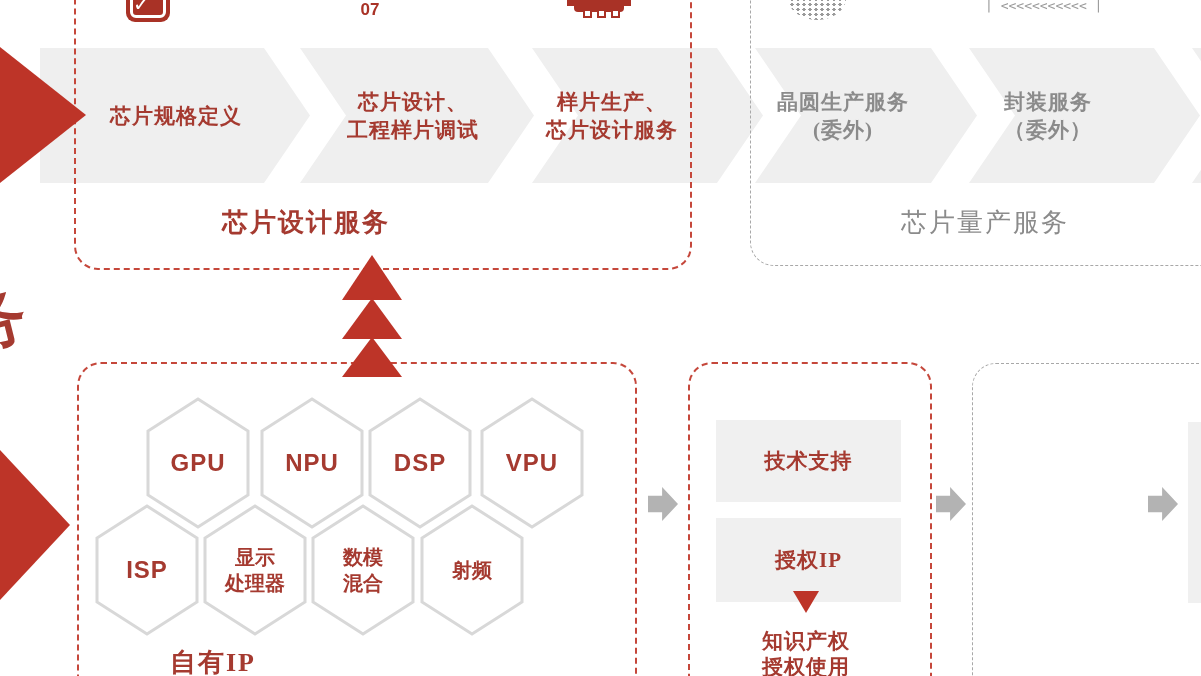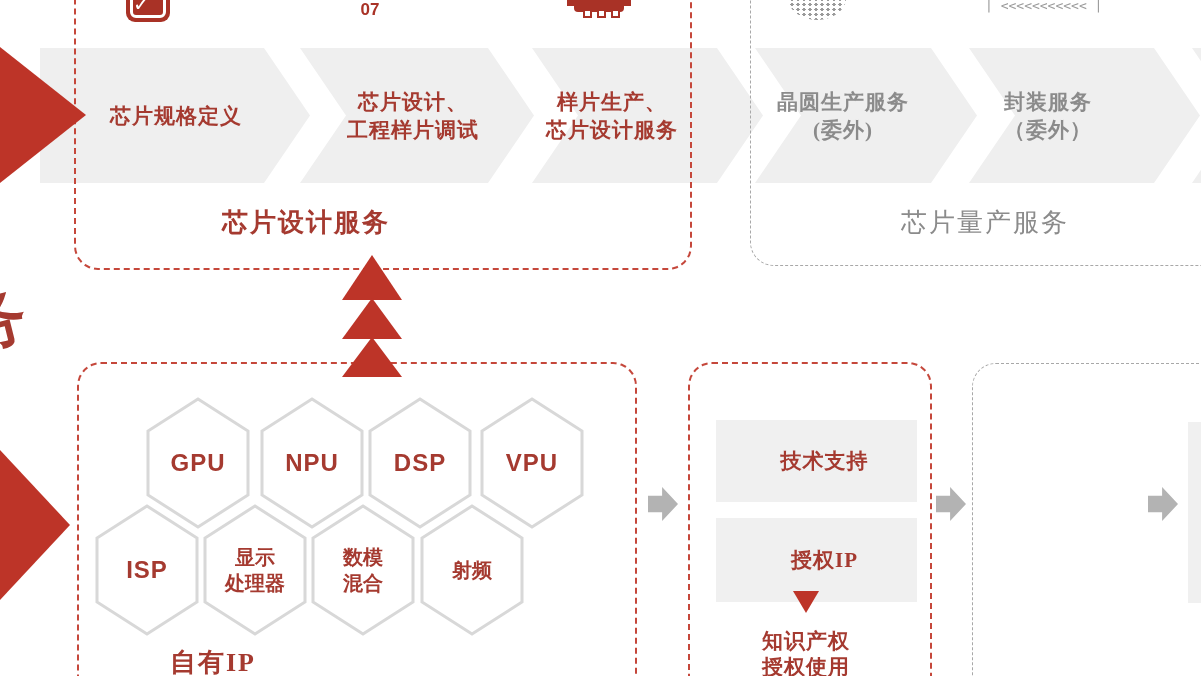--- a/index.html
+++ b/index.html
@@ -32,21 +32,21 @@
   
   .hex{position:absolute;width:108px;height:132px;}
   .hex svg{position:absolute;left:0;top:0;}
   .hexlabel{
     position:absolute;left:0;top:0;width:108px;height:132px;display:flex;flex-direction:column;
     align-items:center;justify-content:center;text-align:center;color:#a53a30;font-weight:bold;
   }
   .hexlabel.latin{font-family:"Liberation Sans",sans-serif;font-size:24px;letter-spacing:1px;}
   .hexlabel.cjk{font-size:20px;line-height:26px;}
   
-  .grayrect{position:absolute;background:#f0f0f0;display:flex;flex-direction:column;align-items:center;justify-content:center;text-align:center;padding-left:16px;}
+  .grayrect{position:absolute;background:#f0f0f0;display:flex;flex-direction:column;align-items:center;justify-content:center;text-align:center;}
   .grayrect .lbl{font-size:21px;font-weight:bold;color:#a53a30;letter-spacing:1px;}
   .grayrect .lbl.gray{color:#8b8b8b;font-weight:normal;font-size:20px;line-height:30px;letter-spacing:2px;}
   .blockarrow{position:absolute;width:30px;height:34px;background:#b3b3b3;
     clip-path:polygon(0 26%,47% 26%,47% 0,100% 50%,47% 100%,47% 74%,0 74%);}
   .note{position:absolute;text-align:center;color:#a53a30;font-size:21px;font-weight:bold;line-height:26px;letter-spacing:1px;}
   .binary{position:absolute;font-family:"Liberation Sans",sans-serif;font-weight:bold;font-size:17px;line-height:17px;color:#a93226;text-align:center;}
   .pins{position:absolute;font-family:"DejaVu Sans Mono",monospace;font-size:13px;color:#9a9a9a;letter-spacing:0px;}
   .sidechar{position:absolute;color:#a53a30;font-size:62px;font-weight:bold;transform:rotate(-14deg);}
 </style>
 </head>

